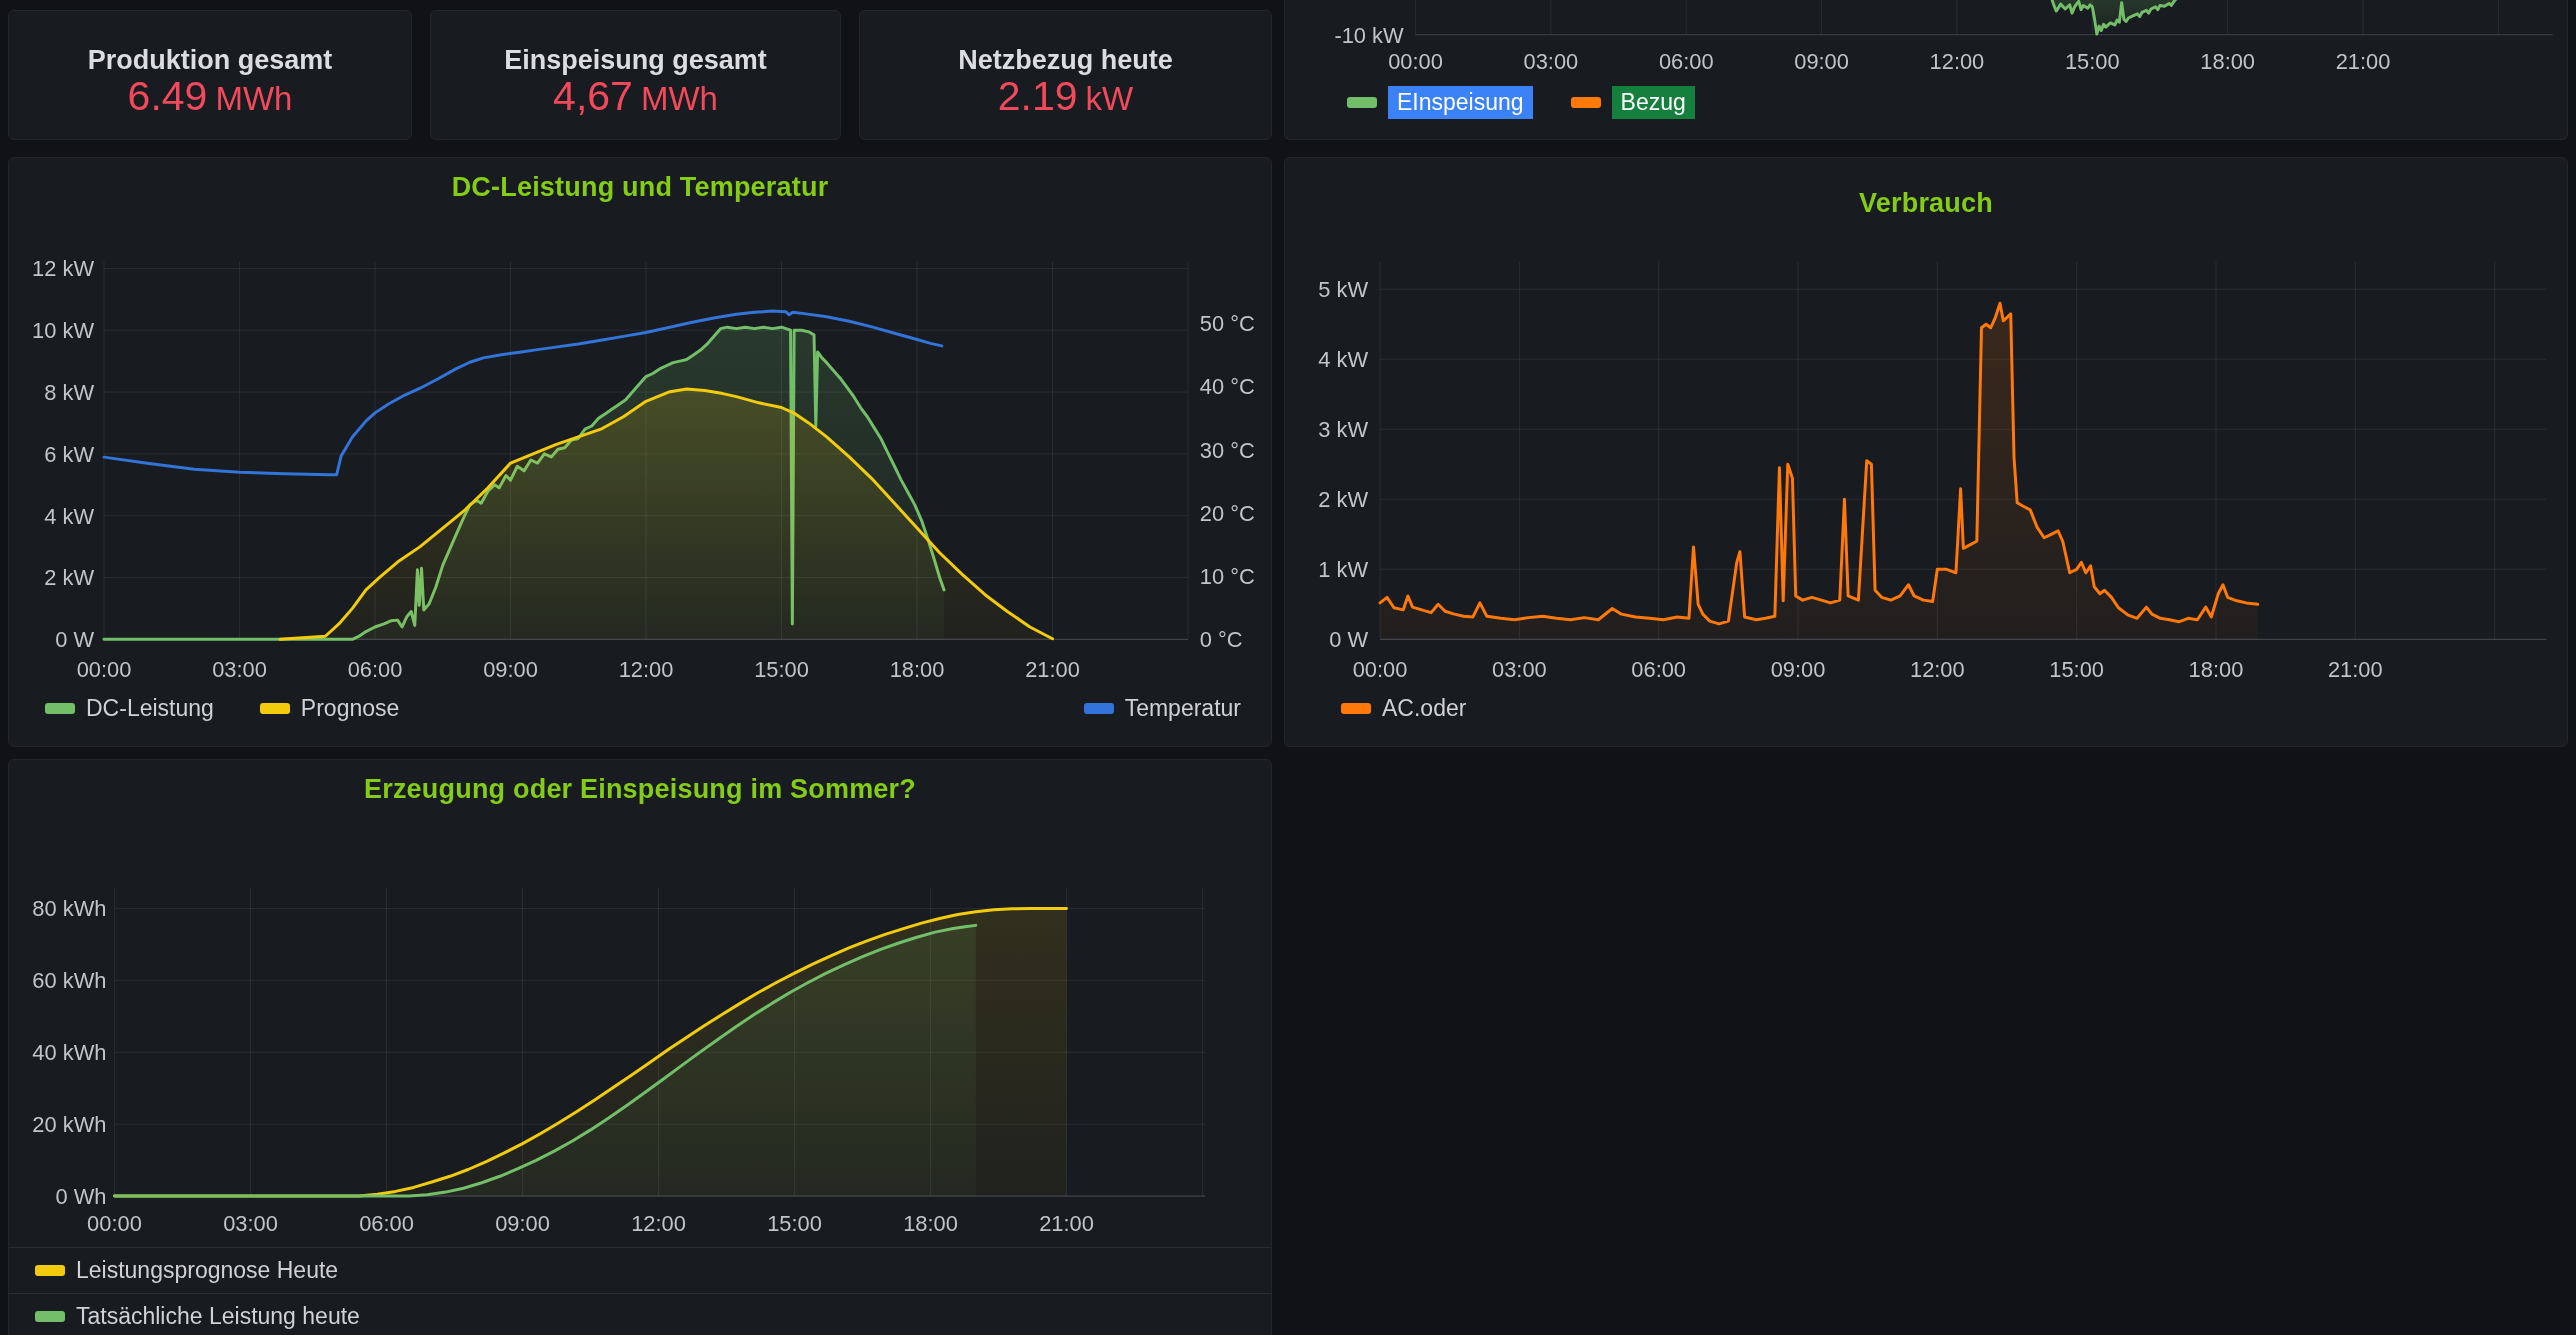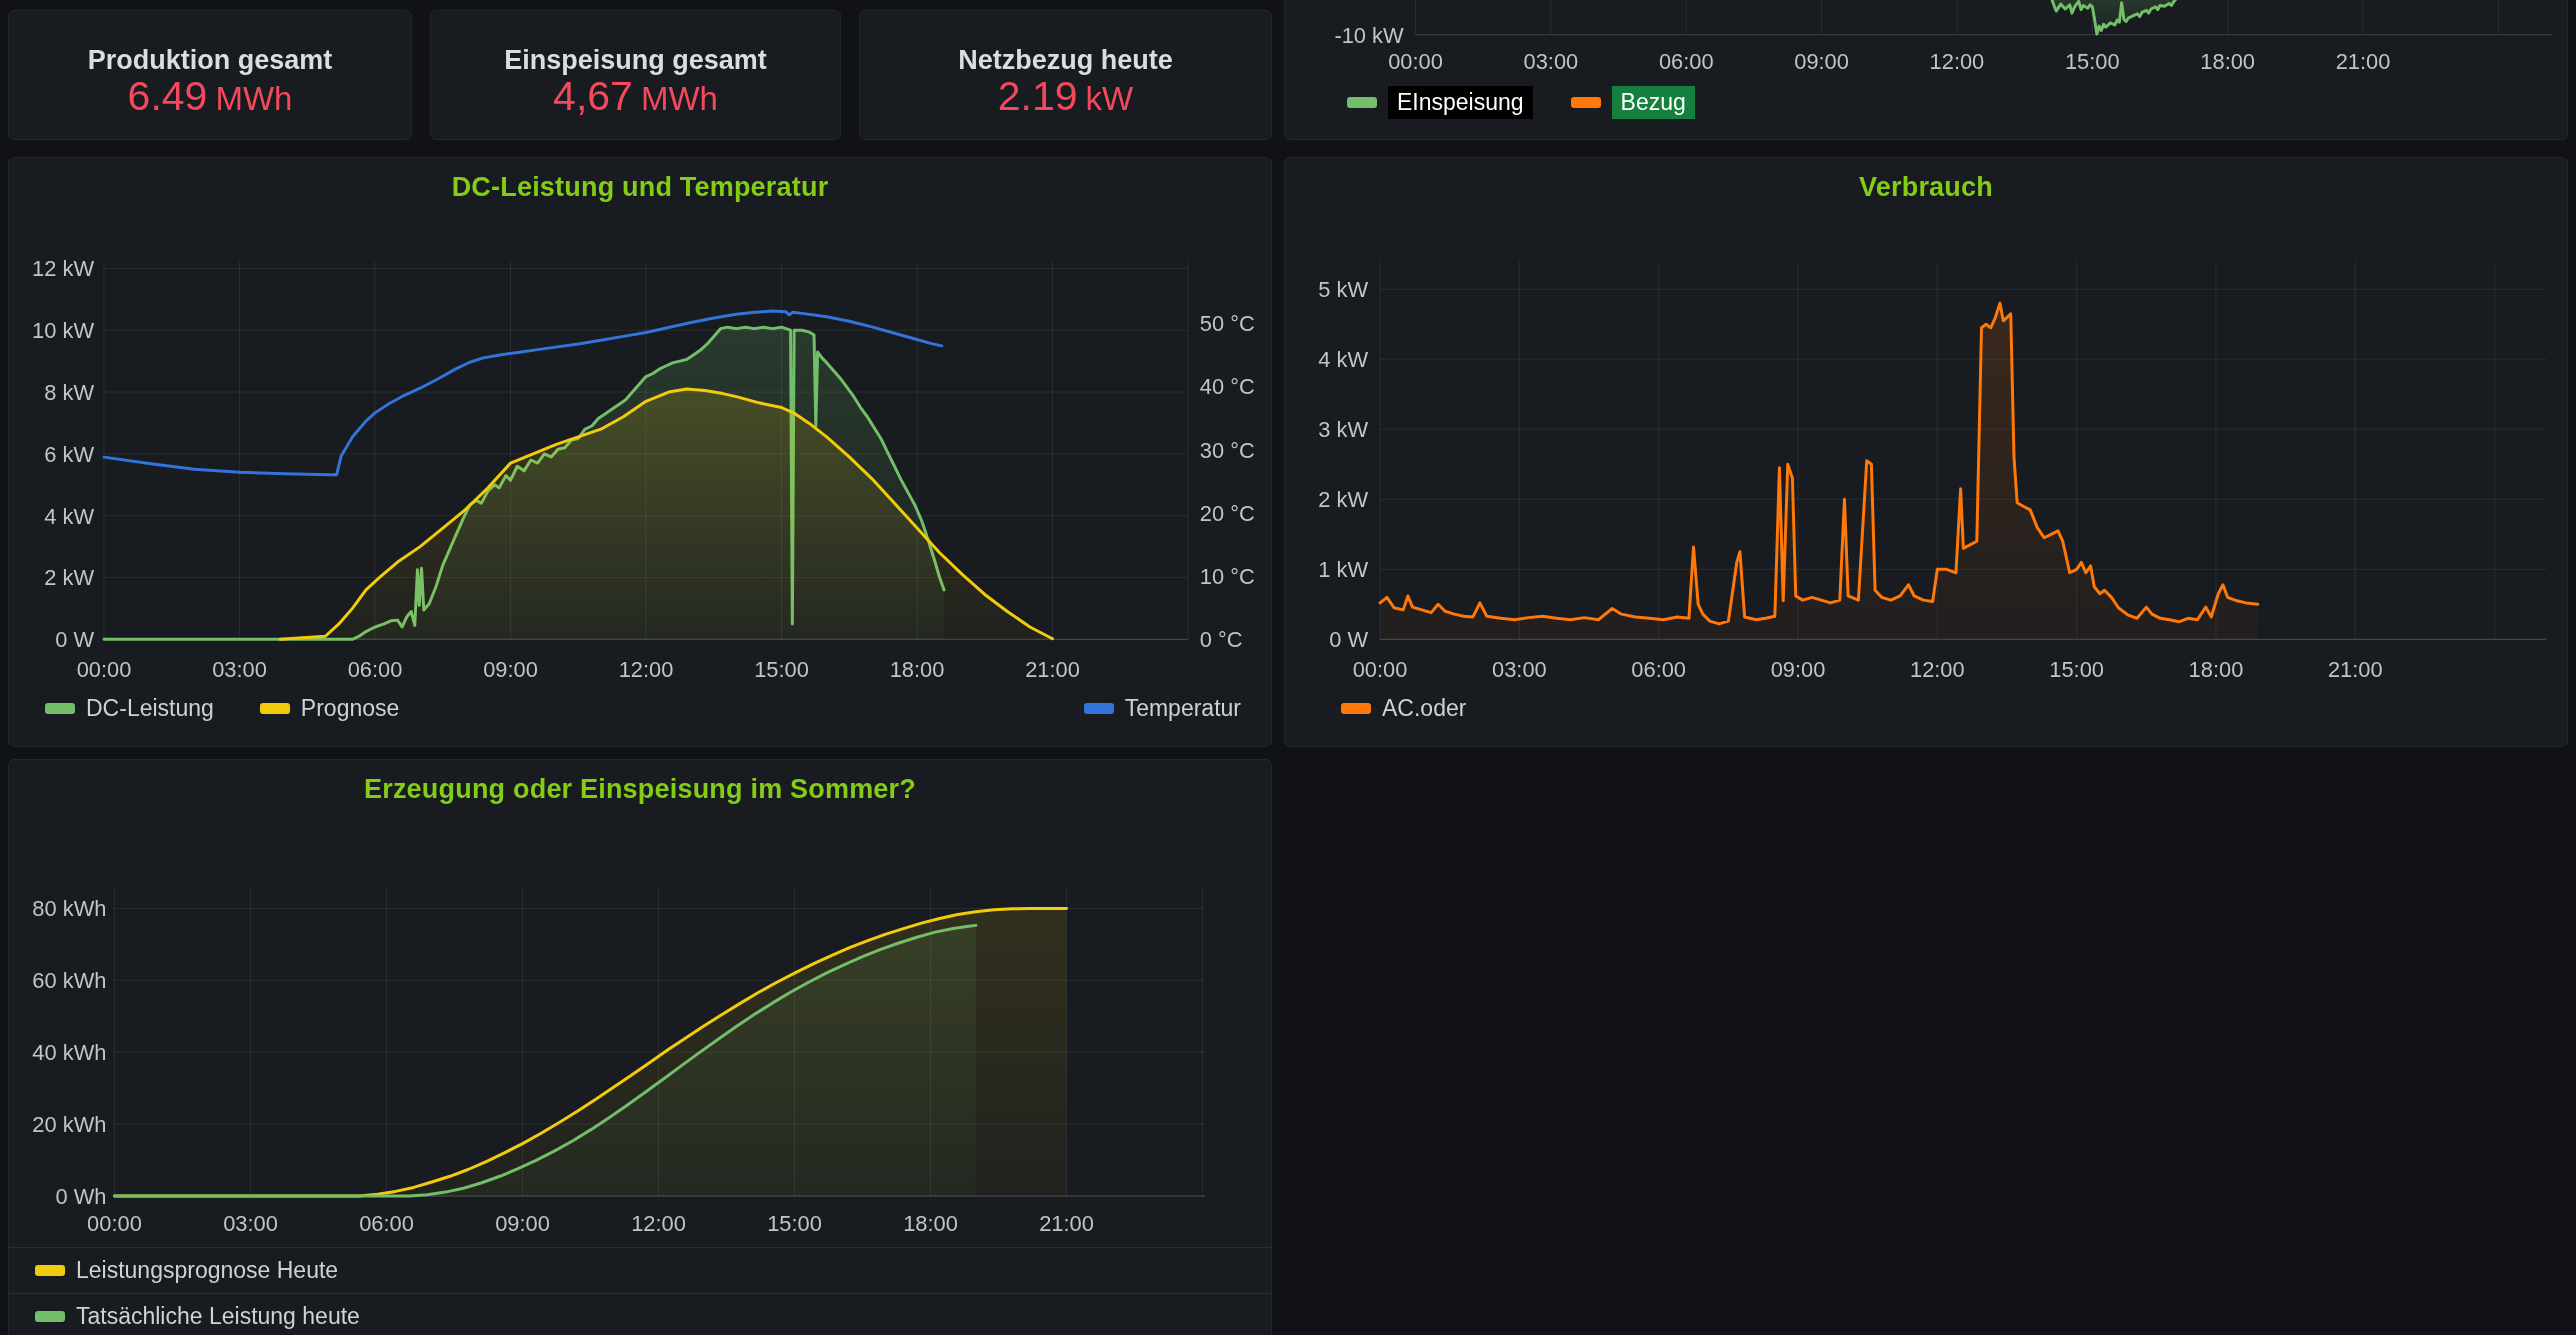--- a/index.html
+++ b/index.html
@@ -69,21 +69,21 @@
         <linearGradient id="g1" gradientUnits="userSpaceOnUse" x1="0" y1="-8" x2="0" y2="35">
           <stop offset="0" stop-color="rgba(115,191,105,0.2)"></stop>
           <stop offset="1" stop-color="rgba(115,191,105,0.04)"></stop>
         </linearGradient>
         <path d="M770.6 -1.1L772.8 5.3L775.1 11.2L777.4 7.7L779.6 4.2L784.2 9.1L788.7 4.9L791.0 13.3L793.3 7.7L795.5 4.2L797.8 1.4L800.1 9.8L802.4 5.6L806.9 8.4L809.2 4.9L811.5 7.0L813.7 19.3L816.0 34.3L818.3 26.3L820.5 30.8L822.8 24.5L825.1 27.3L829.6 23.1L834.2 25.2L836.4 20.3L838.7 22.4L841.0 2.8L843.3 19.6L845.5 21.7L847.8 18.2L852.3 16.1L856.9 14.0L859.2 16.8L861.4 12.6L866.0 10.5L868.2 13.3L870.5 9.1L875.1 7.0L877.3 9.8L879.6 5.6L884.1 6.3L888.7 3.5L891.0 5.6L893.2 2.1L895.5 -0.7L895.5 -8L770.6 -8Z" fill="url(#g1)" stroke="none"></path>
         <path d="M770.6 -1.1L772.8 5.3L775.1 11.2L777.4 7.7L779.6 4.2L784.2 9.1L788.7 4.9L791.0 13.3L793.3 7.7L795.5 4.2L797.8 1.4L800.1 9.8L802.4 5.6L806.9 8.4L809.2 4.9L811.5 7.0L813.7 19.3L816.0 34.3L818.3 26.3L820.5 30.8L822.8 24.5L825.1 27.3L829.6 23.1L834.2 25.2L836.4 20.3L838.7 22.4L841.0 2.8L843.3 19.6L845.5 21.7L847.8 18.2L852.3 16.1L856.9 14.0L859.2 16.8L861.4 12.6L866.0 10.5L868.2 13.3L870.5 9.1L875.1 7.0L877.3 9.8L879.6 5.6L884.1 6.3L888.7 3.5L891.0 5.6L893.2 2.1L895.5 -0.7" fill="none" stroke="#73BF69" stroke-width="3" stroke-linejoin="round" stroke-linecap="round"></path>
       </svg>
     <div class="legend" id="legend-eb" style="left:62px;top:94px;gap:38px;">
         <div class="legend-item">
           <span class="swatch" style="background: rgb(115, 191, 105);"></span>
-          <span class="legend-label sel" style="background: #000000;">EInspeisung</span>
+          <span class="legend-label sel" style="background: #3b82f6;">EInspeisung</span>
         </div>
         <div class="legend-item">
           <span class="swatch" style="background: rgb(255, 120, 10);"></span>
           <span class="legend-label sel" style="background: #15803d;">Bezug</span>
         </div>
       </div>
   </div>
 
   <div class="panel" style="left:8px;top:157px;width:1264px;height:590px;">
     <h2 class="panel-title" style="margin:0;">DC-Leistung und Temperatur</h2>
@@ -149,21 +149,21 @@
           <span class="legend-label">Prognose</span>
         </div>
         <div class="legend-item" style="margin-left: auto;">
           <span class="swatch" style="background: rgb(50, 116, 217);"></span>
           <span class="legend-label">Temperatur</span>
         </div>
       </div>
   </div>
 
   <div class="panel" style="left:1284px;top:157px;width:1284px;height:590px;">
-    <h2 class="panel-title" style="margin:0;">Verbrauch</h2>
+    <h2 class="panel-title" style="margin:16px;">Verbrauch</h2>
     <svg class="chart" id="chart-vb" width="1282" height="537" viewBox="0 0 1288 540" style="top:0;">
         <line x1="95" y1="104" x2="95" y2="484" class="grid"></line>
         <text x="95" y="522" text-anchor="middle" class="tick">00:00</text>
         <line x1="235.10000000000002" y1="104" x2="235.10000000000002" y2="484" class="grid"></line>
         <text x="235.10000000000002" y="522" text-anchor="middle" class="tick">03:00</text>
         <line x1="375.20000000000005" y1="104" x2="375.20000000000005" y2="484" class="grid"></line>
         <text x="375.20000000000005" y="522" text-anchor="middle" class="tick">06:00</text>
         <line x1="515.3" y1="104" x2="515.3" y2="484" class="grid"></line>
         <text x="515.3" y="522" text-anchor="middle" class="tick">09:00</text>
         <line x1="655.4000000000001" y1="104" x2="655.4000000000001" y2="484" class="grid"></line>

